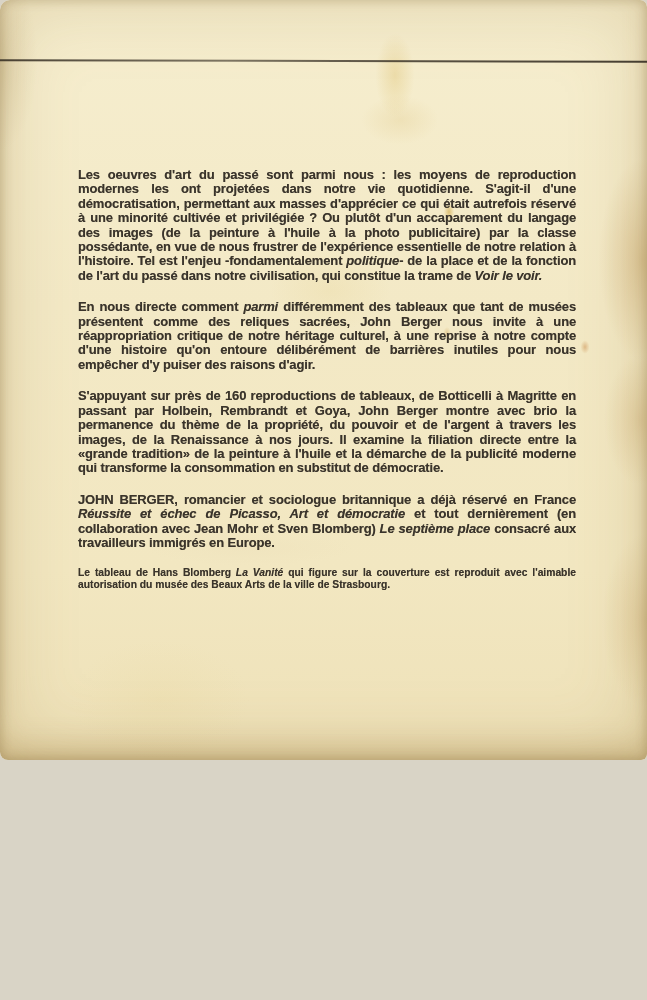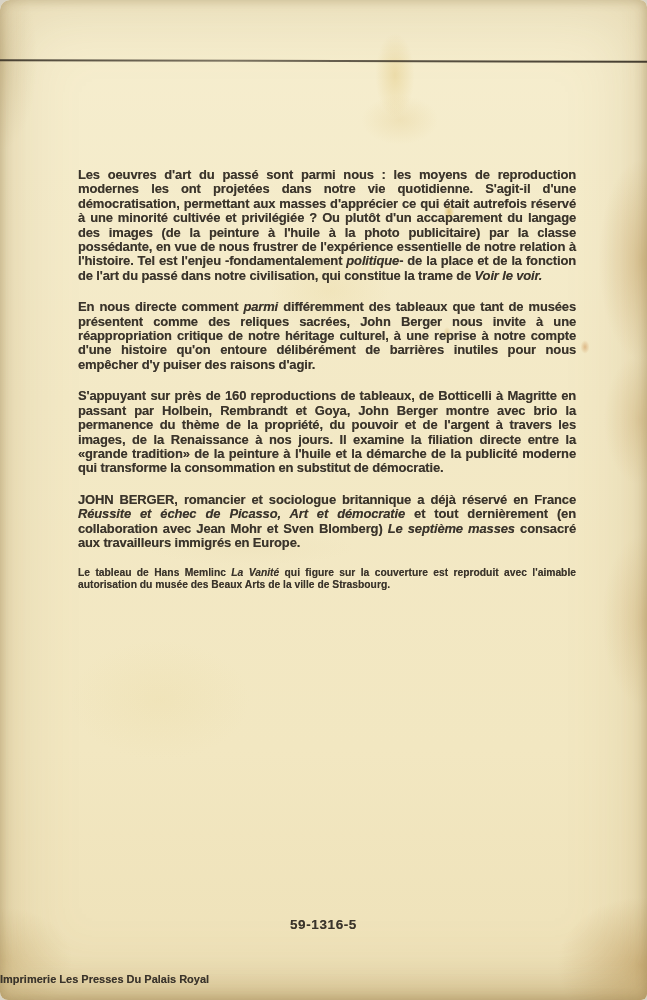--- a/index.html
+++ b/index.html
@@ -6,21 +6,21 @@
     margin: 0;
     padding: 0;
     width: 647px;
     height: 1000px;
     background: #d9d4c6;
     overflow: hidden;
   }
   .cover {
     position: relative;
     width: 647px;
-    height: 1000px;
+    height: 760px;
     border-radius: 10px 7px 6px 8px;
     overflow: hidden;
     font-family: "Liberation Sans", sans-serif;
     color: #3a342b;
     background:
       
       radial-gradient(ellipse 28px 60px at 395px 75px, rgba(216,182,88,0.30), rgba(216,182,88,0) 70%),
       radial-gradient(ellipse 55px 35px at 400px 120px, rgba(210,176,92,0.18), rgba(210,176,92,0) 70%),
       
       radial-gradient(ellipse 7px 12px at 449px 212px, rgba(205,160,50,0.55), rgba(205,160,50,0) 75%),
@@ -110,21 +110,21 @@
 <body>
 
 <div class="cover">
 
   <div class="crease"></div>
 
   <div class="blurb">
     <p class="para"><span>Les oeuvres d'art du passé sont parmi nous : les moyens de reproduction modernes les ont projetées dans notre vie quotidienne. S'agit-il d'une démocratisation, permettant aux masses d'apprécier ce qui était autrefois réservé à une minorité cultivée et privilégiée ? Ou plutôt d'un accaparement du langage des images (de la peinture à l'huile à la photo publicitaire) par la classe possédante, en vue de nous frustrer de l'expérience essentielle de notre relation à l'histoire. Tel est l'enjeu -fondamentalement </span><em>politique</em><span>- de la place et de la fonction de l'art du passé dans notre civilisation, qui constitue la trame de </span><em>Voir le voir.</em></p>
     <p class="para"><span>En nous directe comment </span><em>parmi</em><span> différemment des tableaux que tant de musées présentent comme des reliques sacrées, John Berger nous invite à une réappropriation critique de notre héritage culturel, à une reprise à notre compte d'une histoire qu'on entoure délibérément de barrières inutiles pour nous empêcher d'y puiser des raisons d'agir.</span></p>
     <p class="para"><span>S'appuyant sur près de 160 reproductions de tableaux, de Botticelli à Magritte en passant par Holbein, Rembrandt et Goya, John Berger montre avec brio la permanence du thème de la propriété, du pouvoir et de l'argent à travers les images, de la Renaissance à nos jours. Il examine la filiation directe entre la «grande tradition» de la peinture à l'huile et la démarche de la publicité moderne qui transforme la consommation en substitut de démocratie.</span></p>
-    <p class="para"><span>JOHN BERGER, romancier et sociologue britannique a déjà réservé en France </span><em>Réussite et échec de Picasso, Art et démocratie</em><span> et tout dernièrement (en collaboration avec Jean Mohr et Sven Blomberg) </span><em>Le septième masses</em><span> consacré aux travailleurs immigrés en Europe.</span></p>
-    <p class="para note"><span>Le tableau de Hans Memlinc </span><em>La Vanité</em><span> qui figure sur la couverture est reproduit avec l'aimable autorisation du musée des Beaux Arts de la ville de Strasbourg.</span></p>
+    <p class="para"><span>JOHN BERGER, romancier et sociologue britannique a déjà réservé en France </span><em>Réussite et échec de Picasso, Art et démocratie</em><span> et tout dernièrement (en collaboration avec Jean Mohr et Sven Blomberg) </span><em>Le septième place</em><span> consacré aux travailleurs immigrés en Europe.</span></p>
+    <p class="para note"><span>Le tableau de Hans Blomberg </span><em>La Vanité</em><span> qui figure sur la couverture est reproduit avec l'aimable autorisation du musée des Beaux Arts de la ville de Strasbourg.</span></p>
   </div>
 
   <div class="print-code">59-1316-5</div>
 
   <div class="imprint">Imprimerie Les Presses Du Palais Royal</div>
 
 </div>
 
 </body></html>

